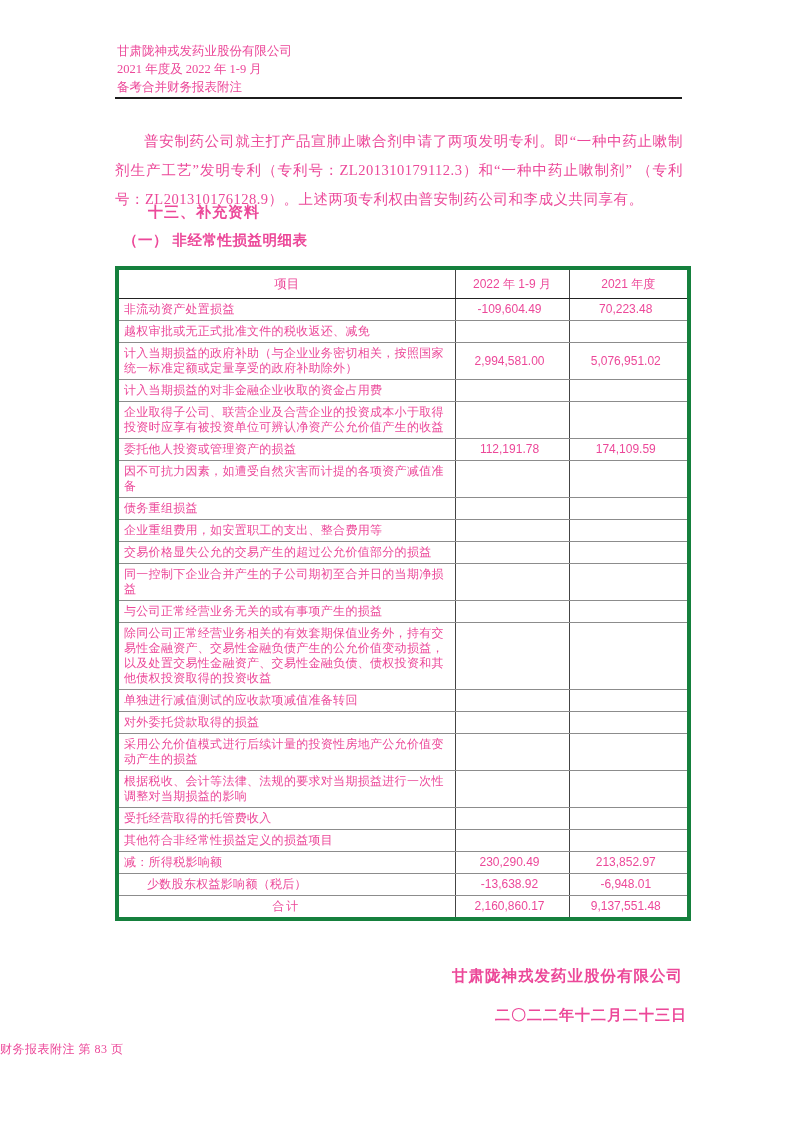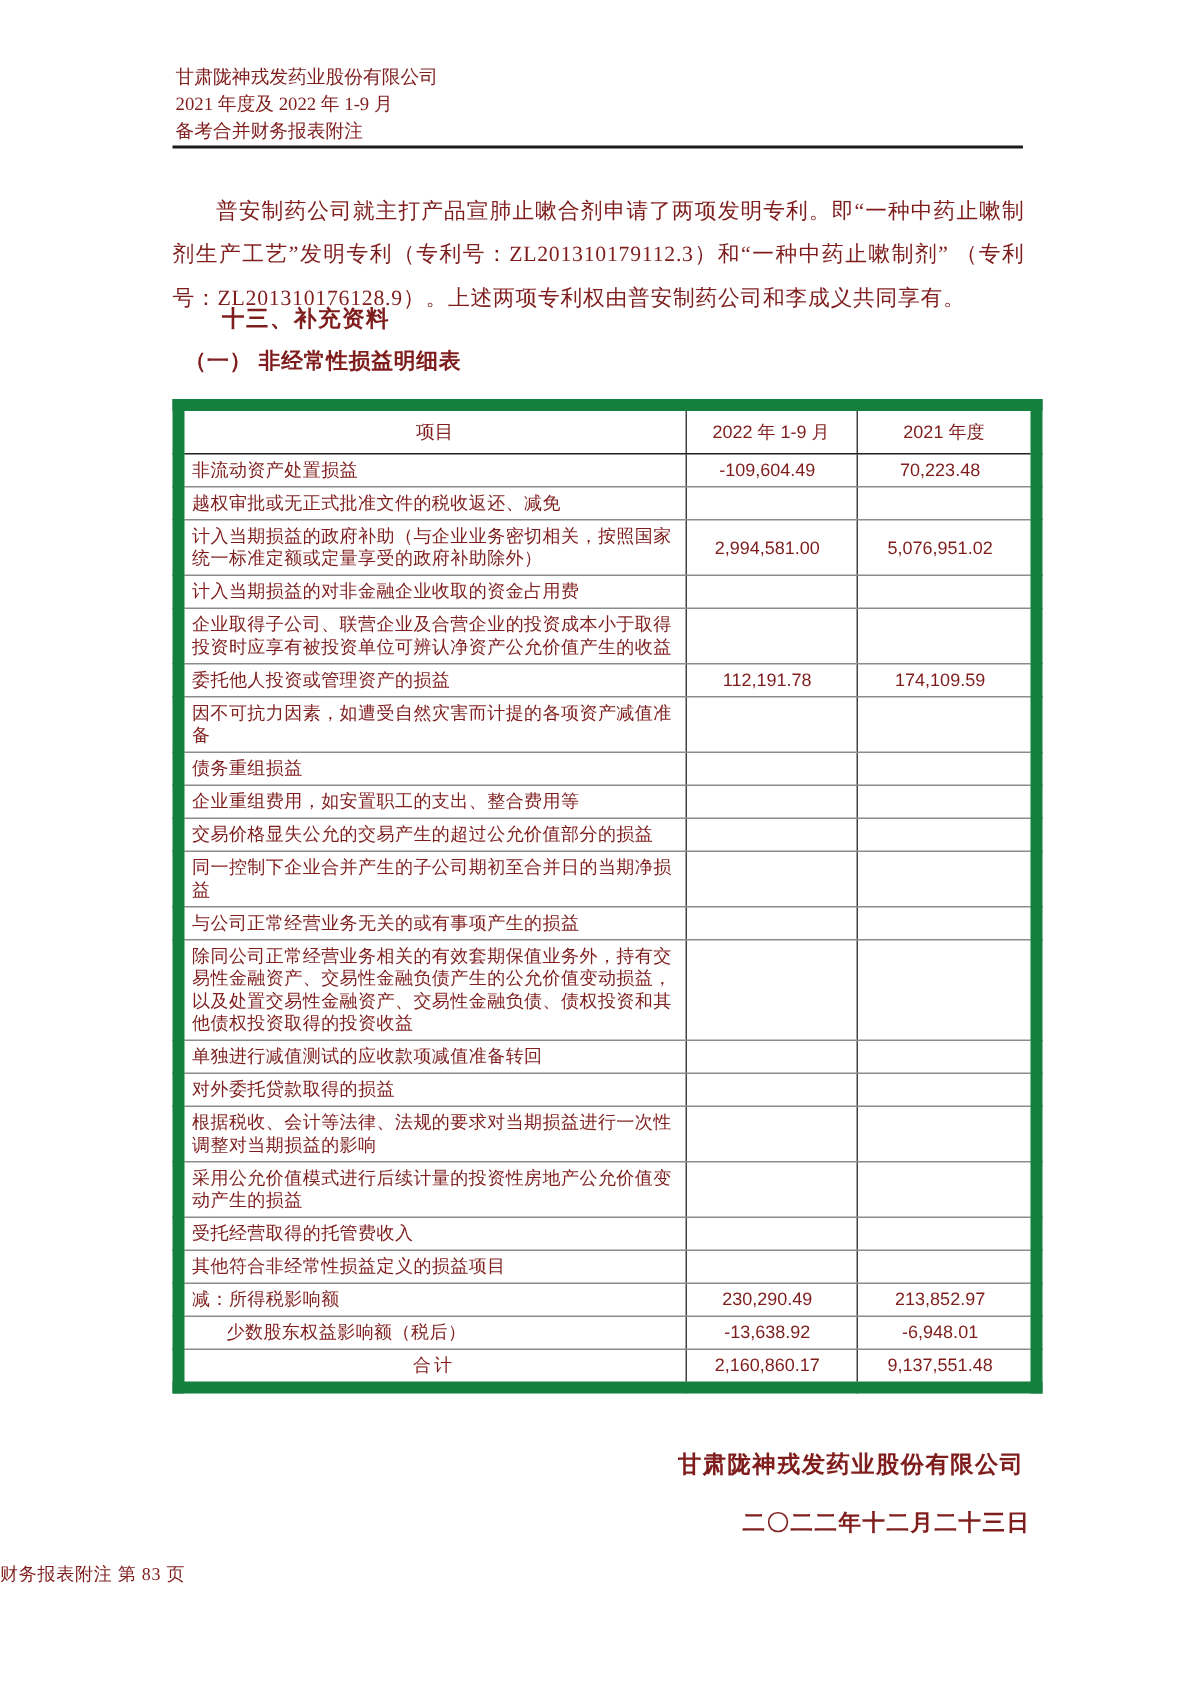--- a/index.html
+++ b/index.html
@@ -1,21 +1,21 @@
 <!DOCTYPE html>
 <html lang="zh"><head>
 <meta charset="utf-8">
 <style>
   html, body { margin: 0; padding: 0; background: #ffffff; }
   .page {
     position: relative;
     width: 793px;
     height: 1122px;
     background: #ffffff;
-    color: #7f1d1d;
+    color: #ec4899;
     font-family: "Liberation Serif", "DejaVu Serif", serif;
     overflow: hidden;
   }
   
   .doc-header {
     position: absolute;
     left: 117px; top: 42px;
     font-size: 12.5px;
     line-height: 18px;
     white-space: nowrap;
@@ -56,21 +56,21 @@
     letter-spacing: 0.5px;
     white-space: nowrap;
   }
   
   table.nri {
     position: absolute;
     left: 115px; top: 266px;
     width: 572px;
     border-collapse: collapse;
     table-layout: fixed;
-    border: 8px solid #15803d;
+    border: 4px solid #15803d;
   }
   table.nri th, table.nri td {
     border-left: 1px solid #444444;
     border-right: 1px solid #444444;
     border-top: 1px solid #8c8c8c;
     border-bottom: 1px solid #8c8c8c;
     vertical-align: middle;
   }
   table.nri thead th {
     font-weight: normal;
@@ -227,26 +227,26 @@
           <td class="c-item">单独进行减值测试的应收款项减值准备转回</td>
           <td class="c-val">&nbsp;</td>
           <td class="c-val">&nbsp;</td>
         </tr>
         <tr>
           <td class="c-item">对外委托贷款取得的损益</td>
           <td class="c-val">&nbsp;</td>
           <td class="c-val">&nbsp;</td>
         </tr>
         <tr>
+          <td class="c-item">采用公允价值模式进行后续计量的投资性房地产公允价值变动产生的损益</td>
+          <td class="c-val">&nbsp;</td>
+          <td class="c-val">&nbsp;</td>
+        </tr>
+        <tr>
           <td class="c-item">根据税收、会计等法律、法规的要求对当期损益进行一次性调整对当期损益的影响</td>
-          <td class="c-val">&nbsp;</td>
-          <td class="c-val">&nbsp;</td>
-        </tr>
-        <tr>
-          <td class="c-item">采用公允价值模式进行后续计量的投资性房地产公允价值变动产生的损益</td>
           <td class="c-val">&nbsp;</td>
           <td class="c-val">&nbsp;</td>
         </tr>
         <tr>
           <td class="c-item">受托经营取得的托管费收入</td>
           <td class="c-val">&nbsp;</td>
           <td class="c-val">&nbsp;</td>
         </tr>
         <tr>
           <td class="c-item">其他符合非经常性损益定义的损益项目</td>

